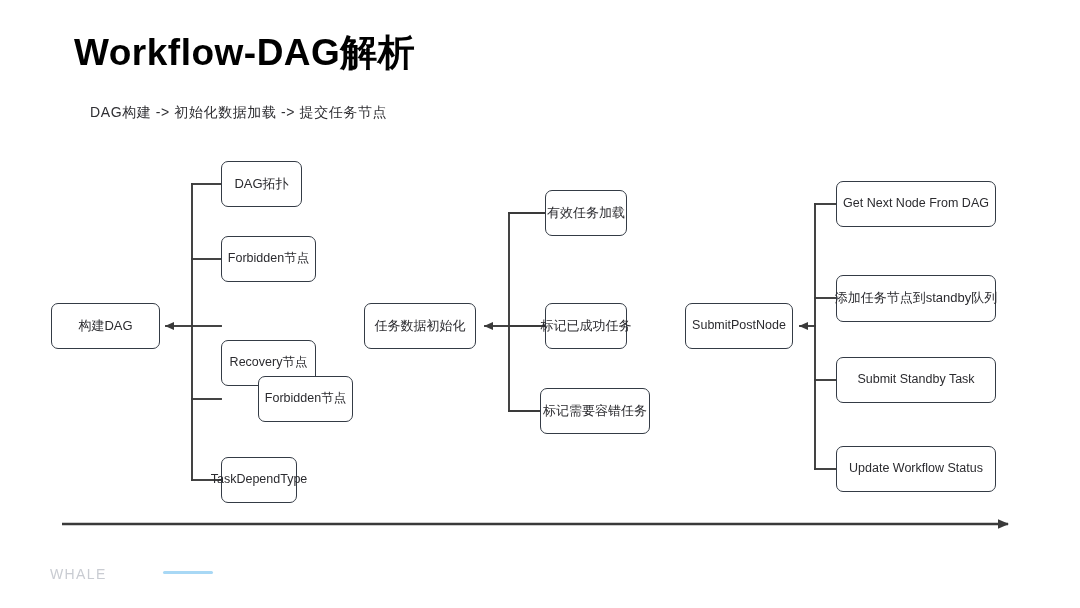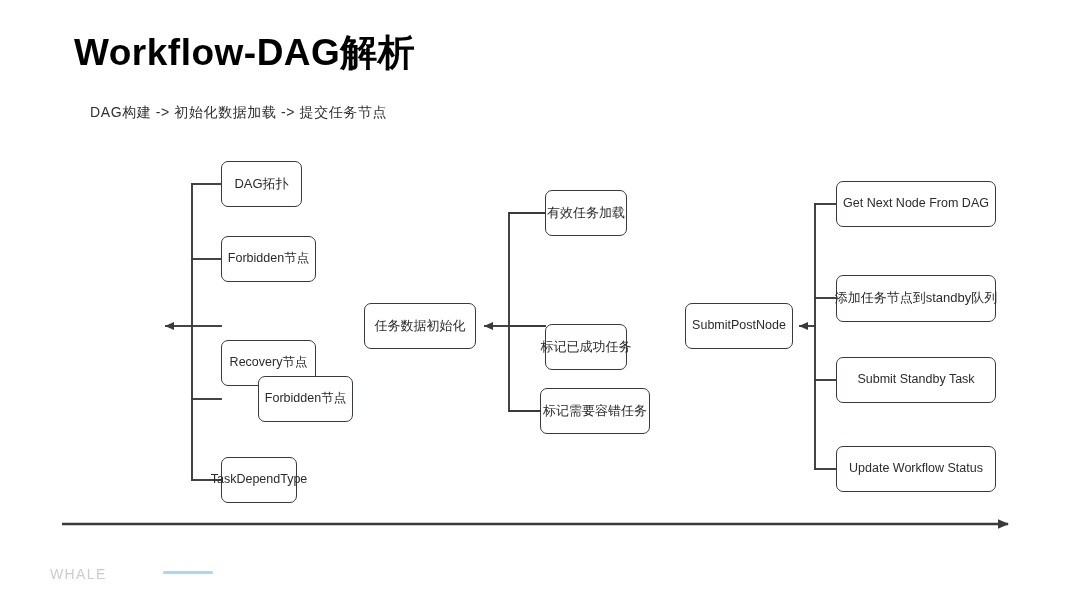--- a/index.html
+++ b/index.html
@@ -99,31 +99,32 @@
       <path d="M815,469 L836,469"></path>
       <path d="M815,204 L815,469"></path>
       <path d="M815,326 L800,326" marker-end="url(#ah)"></path>
     </g>
 
     <g stroke="#3a3a3a" stroke-width="2.3" fill="none">
       <path d="M62,524 L1008,524" marker-end="url(#ah2)"></path>
     </g>
   </svg>
 
+  <div class="node cjk" style="left:51px;top:303px;width:109px;height:46px;">构建DAG</div>
 
   <div class="node cjk" style="left:221px;top:161px;width:81px;height:46px;">DAG拓扑</div>
   <div class="node" style="left:221px;top:236px;width:95px;height:46px;">Forbidden节点</div>
   <div class="node" style="left:221px;top:303px;width:95px;height:46px;margin-top:37px;">Recovery节点</div>
   <div class="node" style="left:221px;top:376px;width:95px;height:46px;margin-left:37px;">Forbidden节点</div>
   <div class="node" style="left:221px;top:457px;width:76px;height:46px;">TaskDependType</div>
 
   <div class="node cjk" style="left:364px;top:303px;width:112px;height:46px;">任务数据初始化</div>
 
   <div class="node cjk" style="left:545px;top:190px;width:82px;height:46px;">有效任务加载</div>
-  <div class="node cjk" style="left:545px;top:303px;width:82px;height:46px;margin-top:21px;">标记已成功任务</div>
+  <div class="node cjk" style="left:545px;top:303px;width:82px;height:46px;">标记已成功任务</div>
   <div class="node cjk" style="left:540px;top:388px;width:110px;height:46px;">标记需要容错任务</div>
 
   <div class="node" style="left:685px;top:303px;width:108px;height:46px;">SubmitPostNode</div>
 
   <div class="node" style="left:836px;top:181px;width:160px;height:46px;">Get Next Node From DAG</div>
   <div class="node cjk" style="left:836px;top:275px;width:160px;height:47px;">添加任务节点到standby队列</div>
   <div class="node" style="left:836px;top:357px;width:160px;height:46px;">Submit Standby Task</div>
   <div class="node" style="left:836px;top:446px;width:160px;height:46px;">Update Workflow Status</div>
 
   <div class="footer-logo">WHALE</div>

